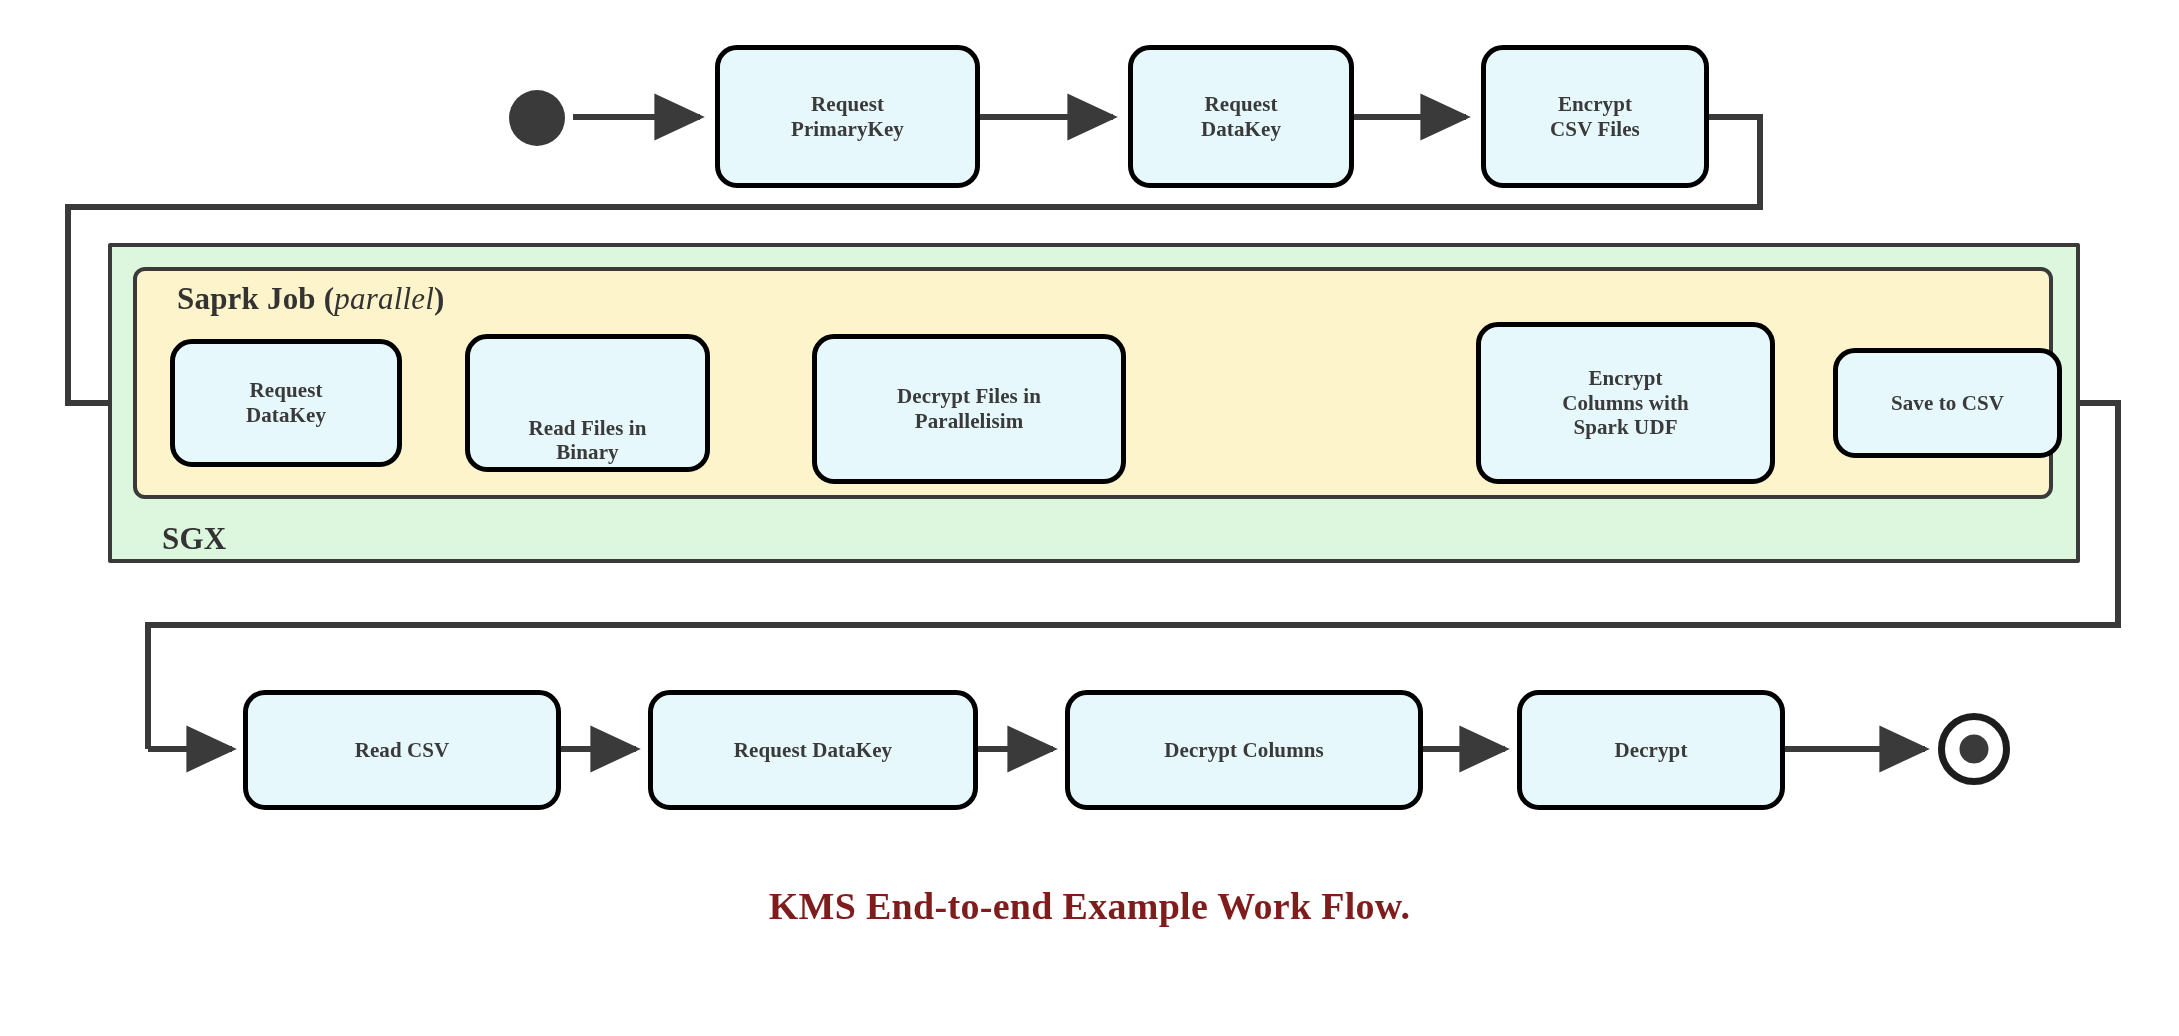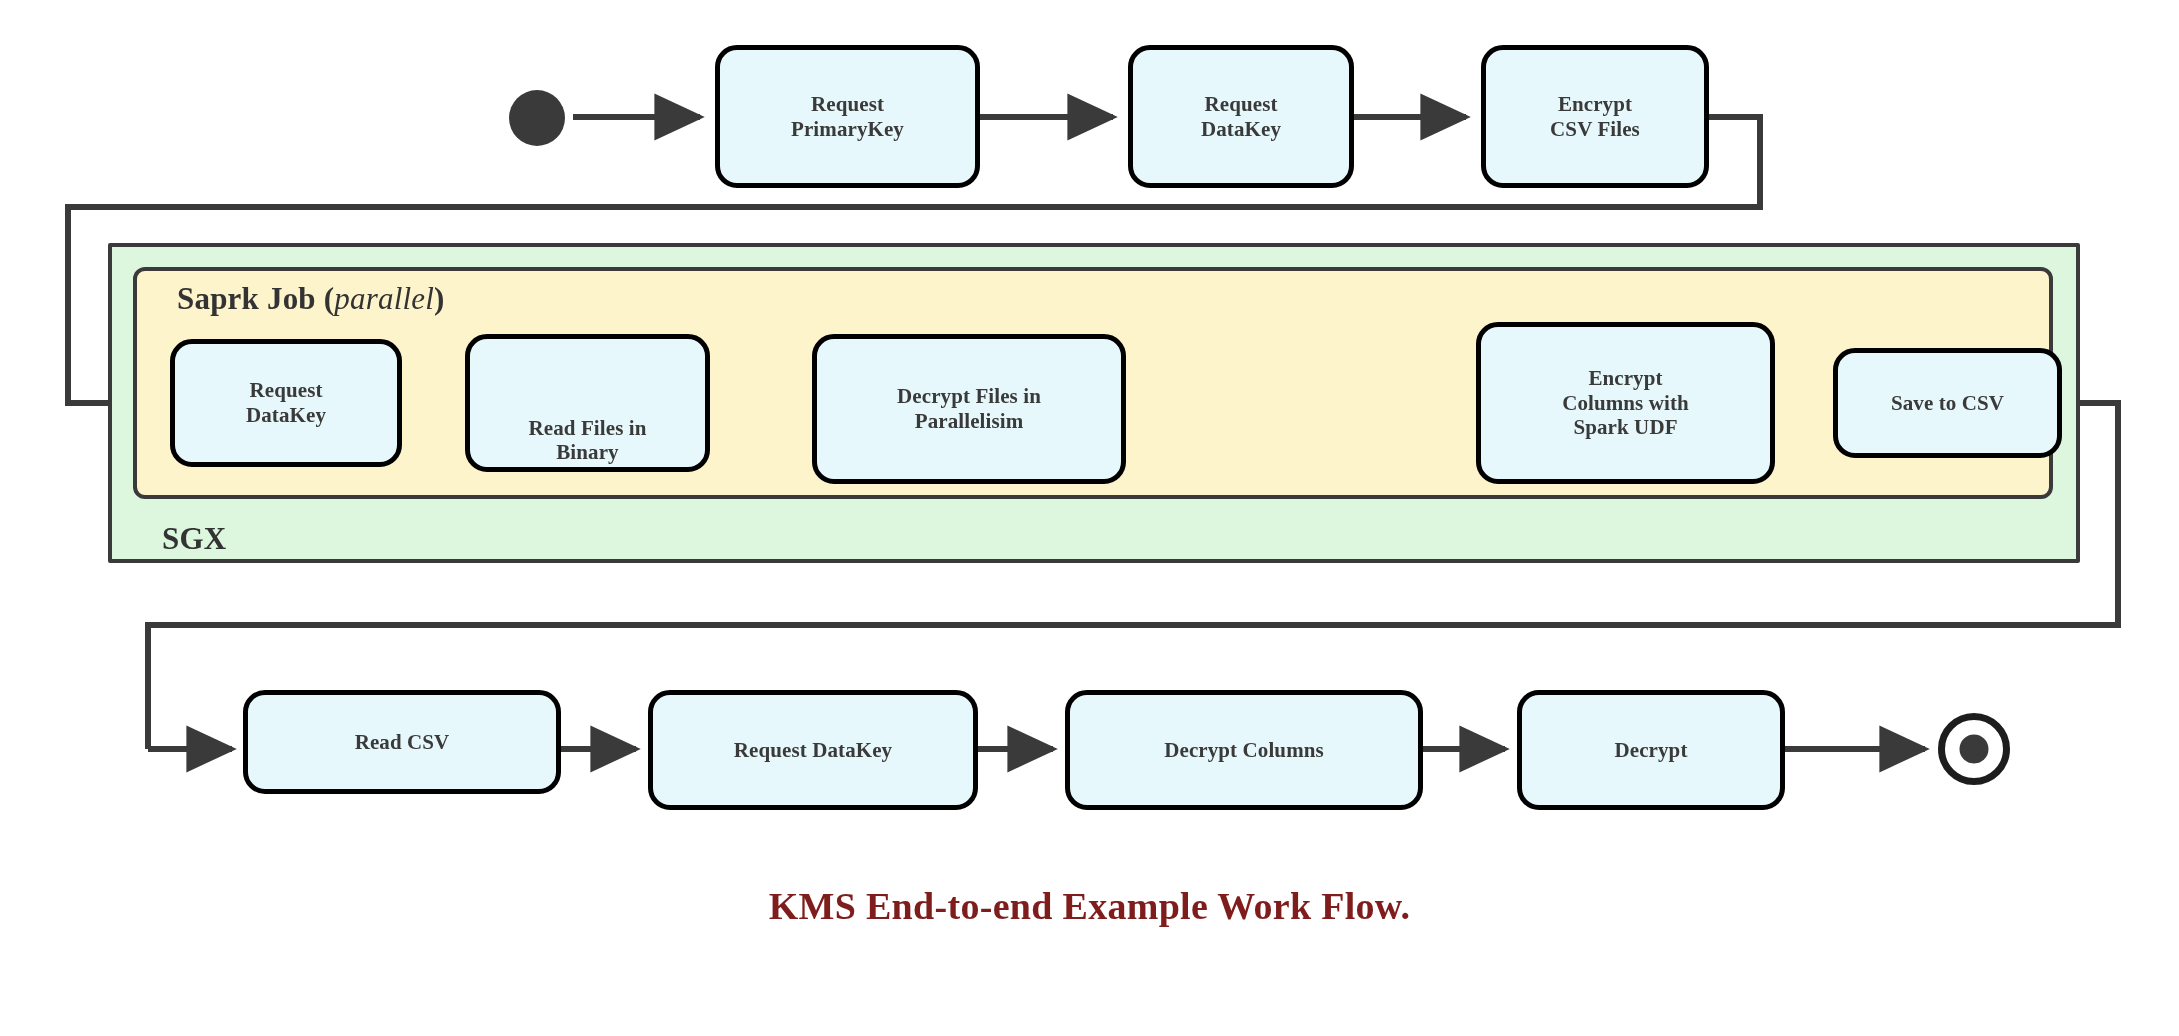--- a/index.html
+++ b/index.html
@@ -180,21 +180,21 @@
   </div>
   <div class="node" style="left:1476px;top:322px;width:299px;height:162px;">
     <span>Encrypt
 Columns with
 Spark UDF</span>
   </div>
   <div class="node" style="left:1833px;top:348px;width:229px;height:110px;">
     <span>Save to CSV</span>
   </div>
 
-  <div class="node" style="left:243px;top:690px;width:318px;height:104px;">
+  <div class="node" style="left:243px;top:690px;width:318px;height:120px;">
     <span>Read CSV</span>
   </div>
   <div class="node" style="left:648px;top:690px;width:330px;height:120px;">
     <span>Request DataKey</span>
   </div>
   <div class="node" style="left:1065px;top:690px;width:358px;height:120px;">
     <span>Decrypt Columns</span>
   </div>
   <div class="node" style="left:1517px;top:690px;width:268px;height:120px;">
     <span>Decrypt</span>

